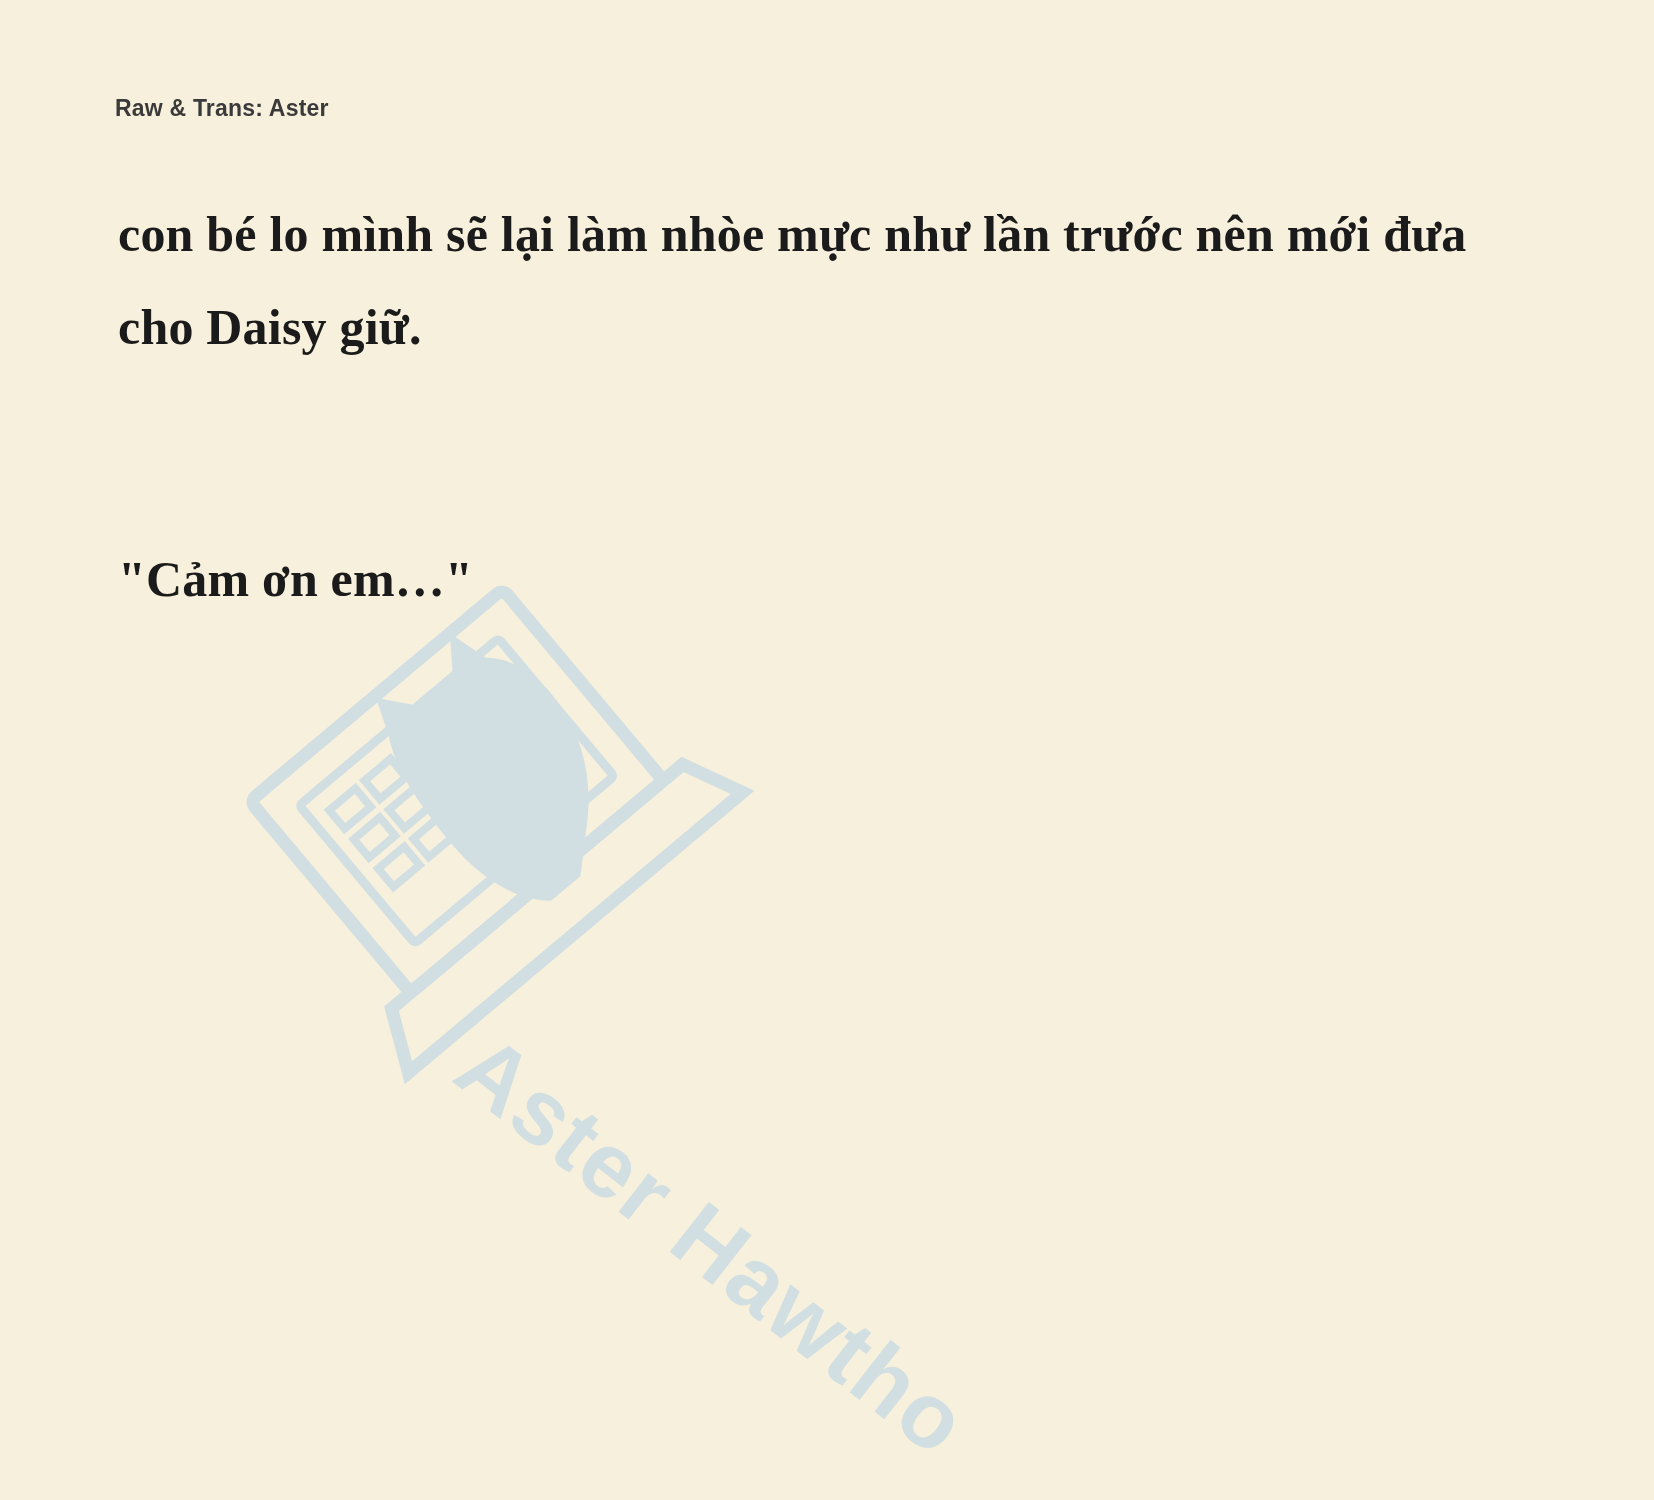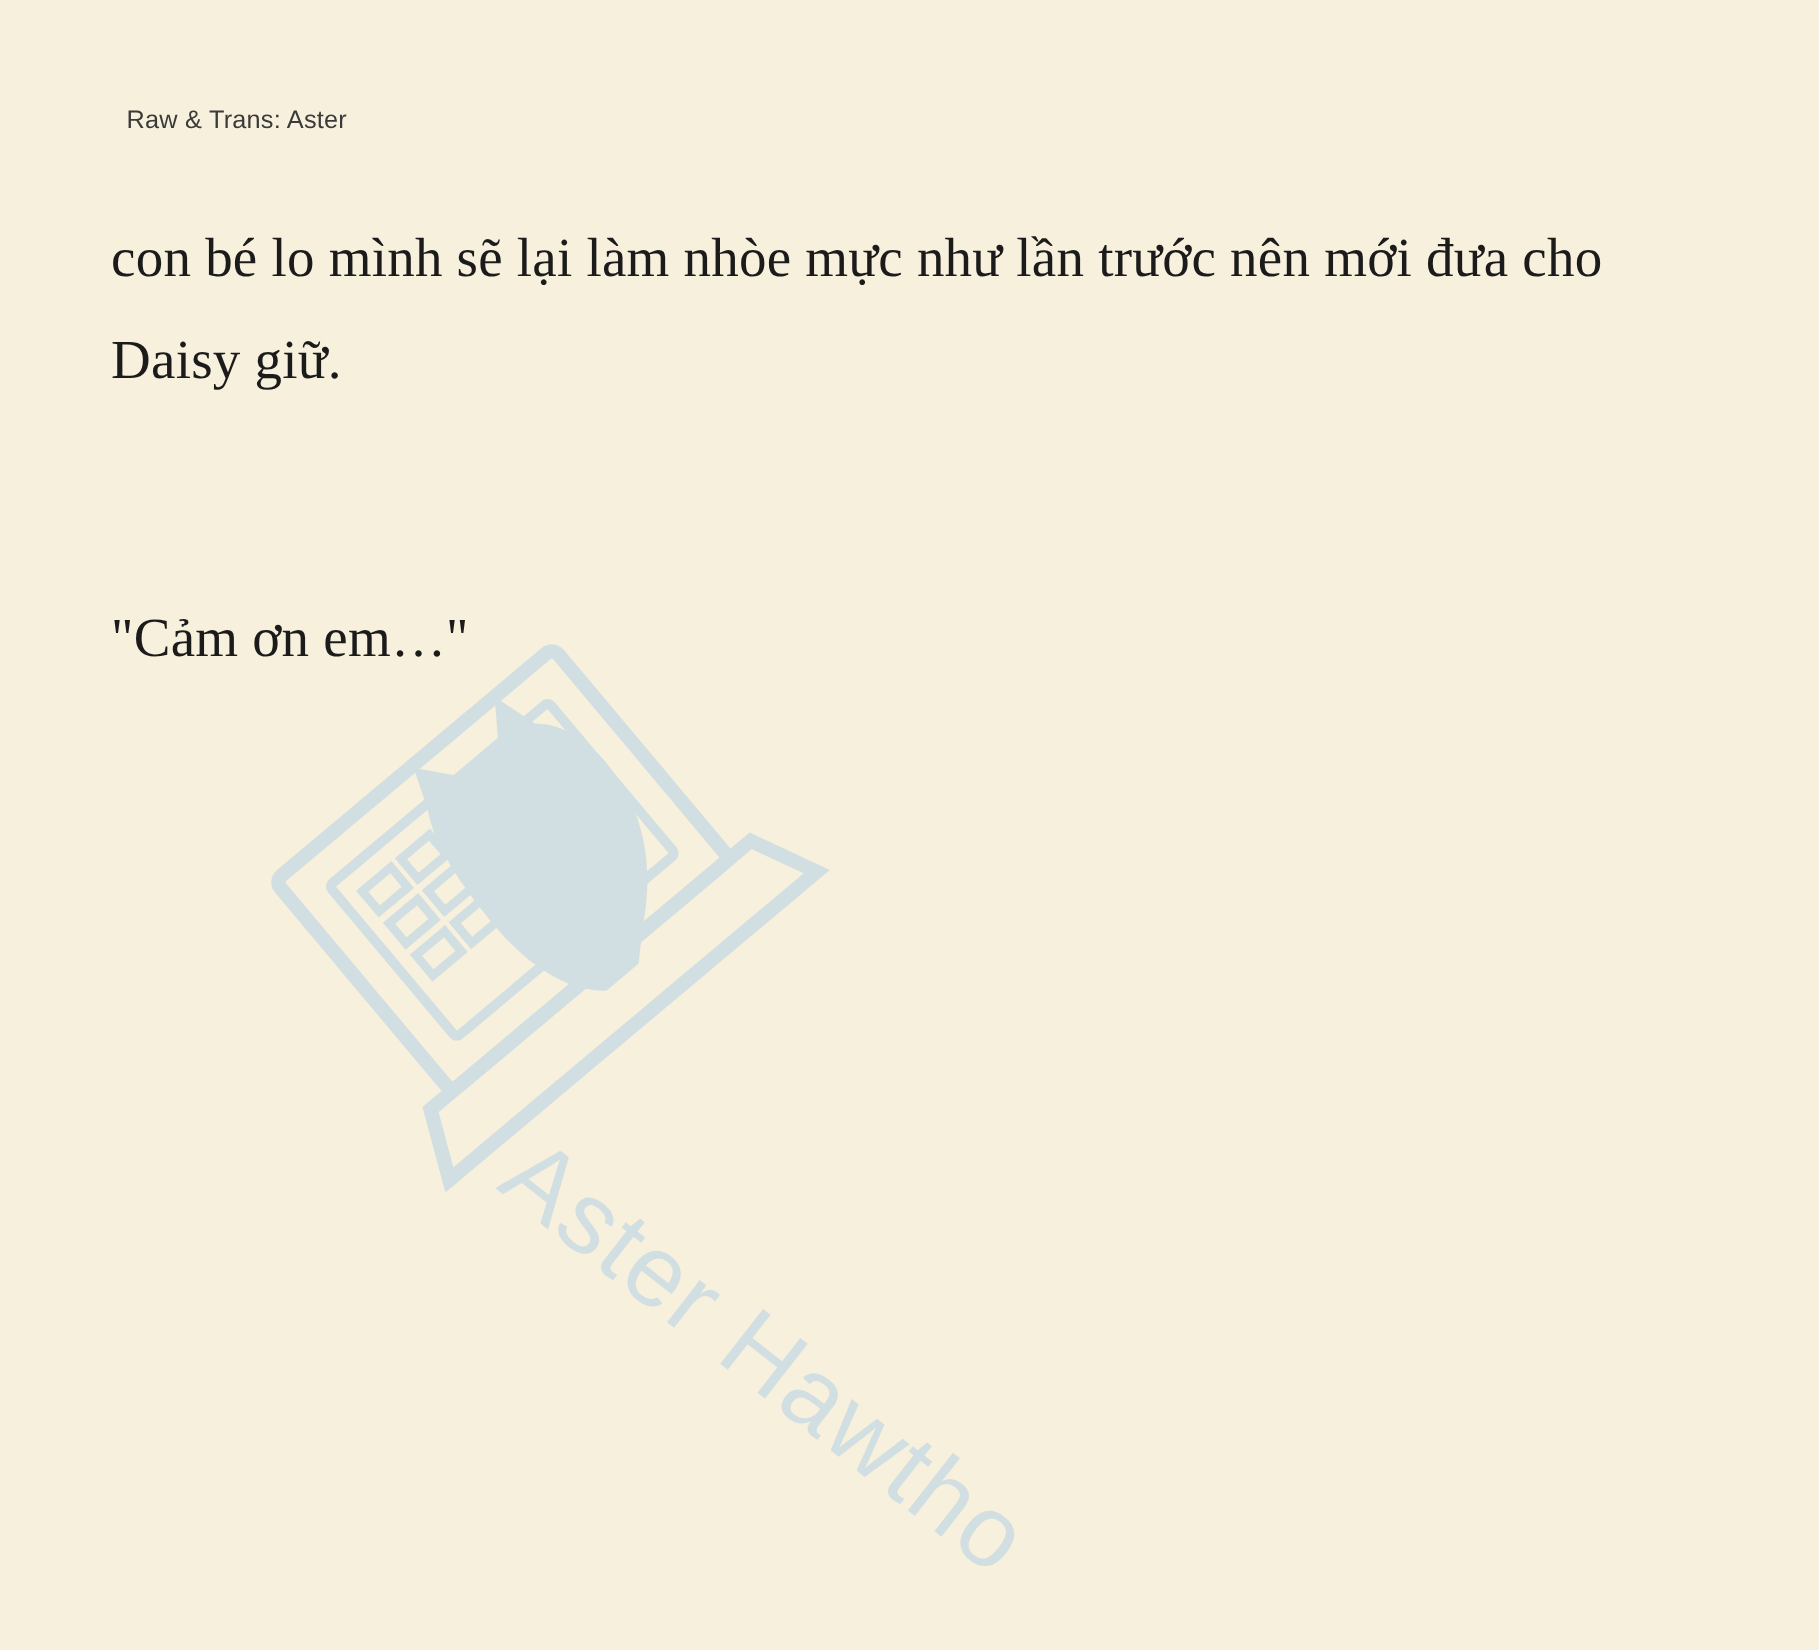--- a/index.html
+++ b/index.html
@@ -12,20 +12,21 @@
     background: #f7f0dc;
     font-family: "Liberation Serif", serif;
     overflow: hidden;
     position: relative;
   }
   .page {
     position: relative;
     width: 1552px;
     height: 1500px;
     box-sizing: border-box;
+    font-weight: bold;
   }
   .credit {
     position: absolute;
     left: 115px;
     top: 95px;
     font-family: "Liberation Sans", sans-serif;
     font-size: 23px;
     color: #3a3a3a;
     letter-spacing: 0.2px;
     white-space: nowrap;
@@ -38,21 +39,21 @@
     height: 1000px;
     pointer-events: none;
     opacity: 0.55;
   }
   .watermark svg {
     display: block;
     overflow: visible;
   }
   .content {
     position: absolute;
-    left: 101px;
+    left: 118px;
     top: 188px;
     width: 1400px;
   }
   .para {
     font-family: "Liberation Serif", serif;
     font-size: 50px;
     line-height: 1.85;
     color: #1b1b1b;
     margin: 0;
     letter-spacing: 0.2px;

